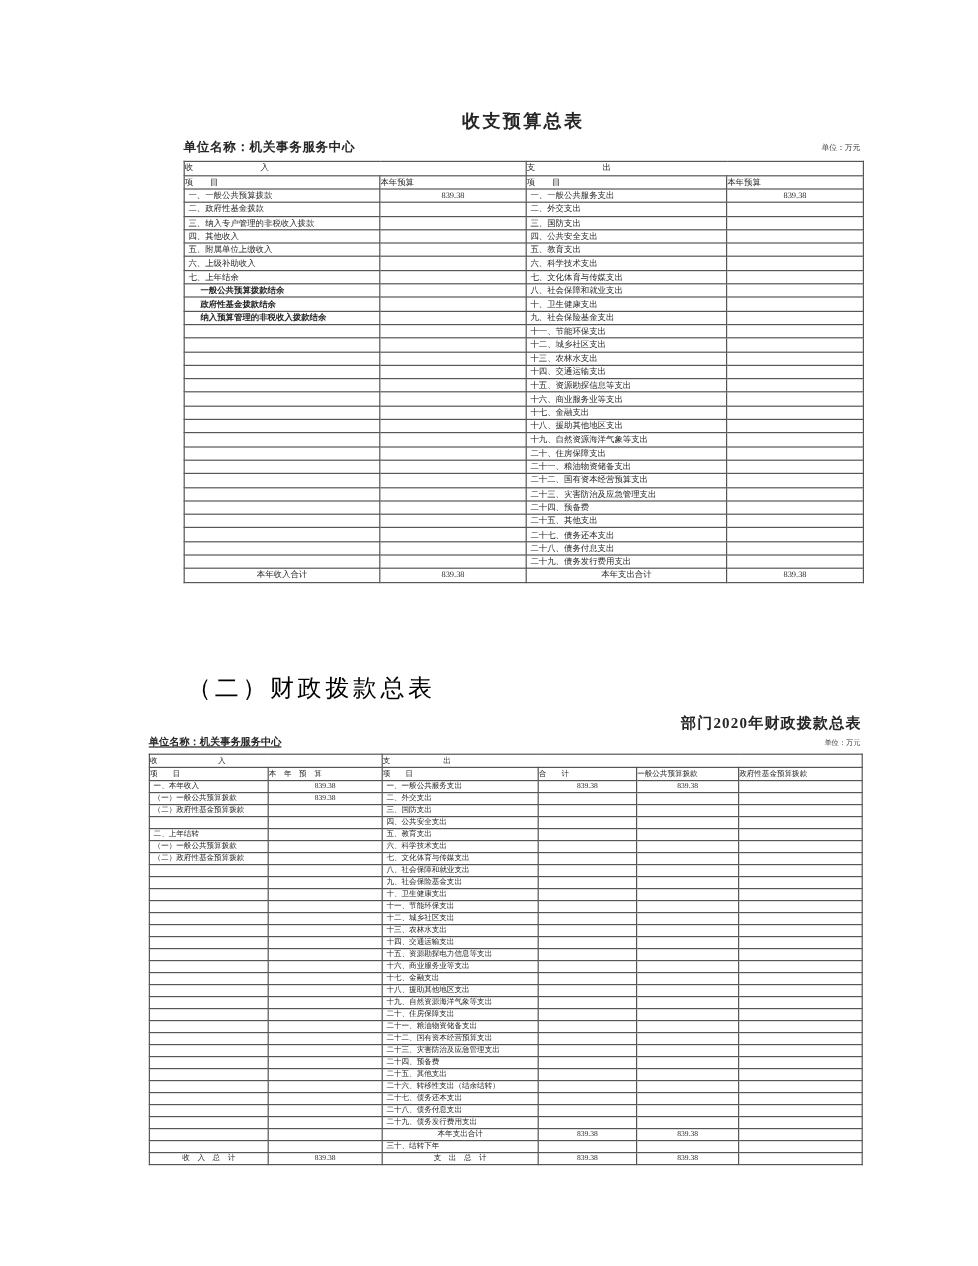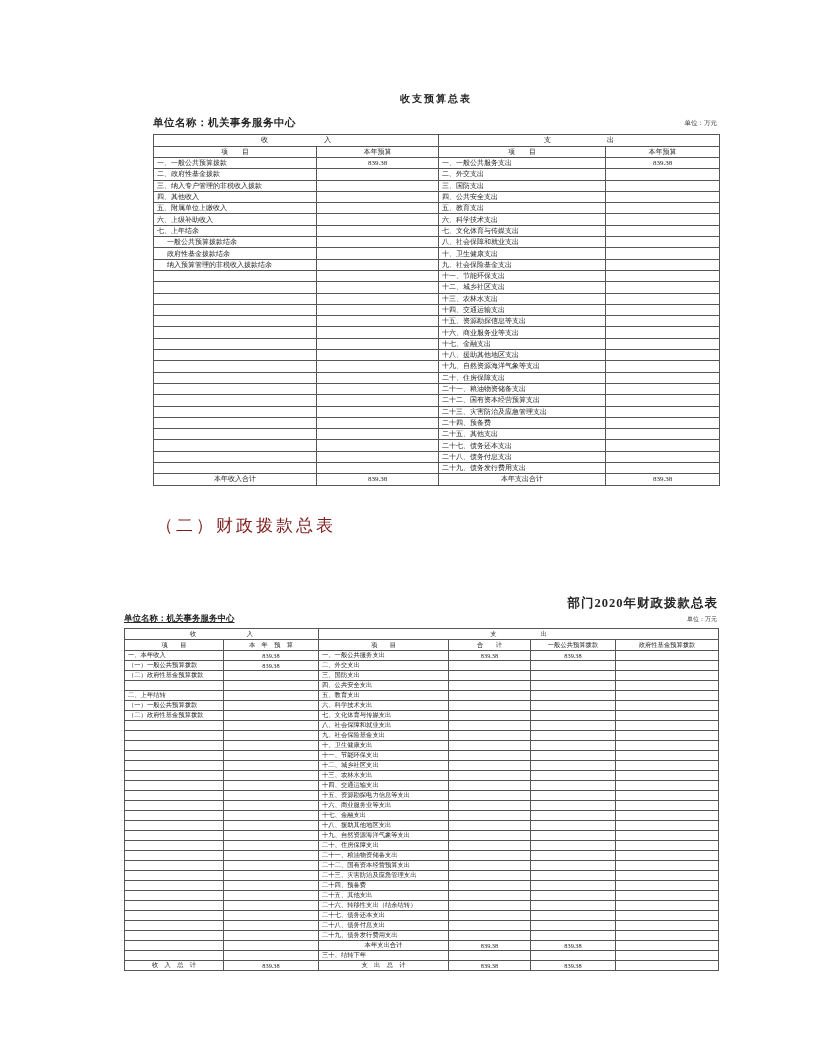--- a/index.html
+++ b/index.html
@@ -1,42 +1,42 @@
 <!DOCTYPE html>
 <html><head>
 <meta charset="utf-8">
 <style>
   html,body{margin:0;padding:0;background:#e9e9e9;}
   .page{position:relative;width:815px;height:1055px;background:#ffffff;margin:0 auto;overflow:hidden;
         font-family:"Liberation Serif","DejaVu Serif",serif;color:#262626;}
   
   .t1-title{position:absolute;left:153px;top:92px;width:566px;text-align:center;
-            font-size:10px;font-weight:bold;letter-spacing:2px;}
+            font-size:15px;font-weight:bold;letter-spacing:2px;}
   .t1-meta{position:absolute;left:153px;top:114px;width:566px;height:16px;}
   .t1-unit-name{position:absolute;left:0;bottom:0;font-size:10.5px;font-weight:bold;letter-spacing:.5px;}
   .t1-unit-label{position:absolute;right:2px;bottom:2px;font-size:6.5px;color:#3a3a3a;}
-  .section-heading{position:absolute;left:156px;top:514px;font-size:17px;letter-spacing:3px;color:#7f1d1d;}
+  .section-heading{position:absolute;left:156px;top:560px;font-size:20px;letter-spacing:3px;color:#000000;}
   .t2-title{position:absolute;left:124px;top:595px;width:594px;text-align:right;
             font-size:12.5px;font-weight:bold;letter-spacing:1px;}
   .t2-meta{position:absolute;left:124px;top:611px;width:594px;height:15px;}
   .t2-unit-name{position:absolute;left:0;bottom:1px;font-size:8.5px;font-weight:bold;text-decoration:underline;}
   .t2-unit-label{position:absolute;right:1px;bottom:2px;font-size:6px;color:#3a3a3a;}
   
   table{border-collapse:collapse;table-layout:fixed;position:absolute;background:#fff;}
   #table1{left:153px;top:134px;width:566px;border:1.4px solid #3c3c3c;}
   #table2{left:124px;top:628px;width:594px;border:1.4px solid #3c3c3c;}
   th,td{border:1px solid #565656;font-weight:normal;vertical-align:middle;
         overflow:hidden;white-space:nowrap;}
   #table1 th,#table1 td{font-size:7px;}
   #table2 th,#table2 td{font-size:6.3px;}
-  th{text-align:center;padding:0;}
+  th{text-align:left;padding:0;}
   td.lbl{text-align:left;padding:0 0 0 3px;}
   td.val{text-align:center;padding:0;}
   td.ctr{text-align:center;padding:0;margin-top:36px;}
-  td.indent{padding-left:13px;}
+  td.indent{padding-left:13px;font-weight:bold;}
   #table1 thead tr{height:11.5px;}
   #table1 tbody tr{height:11.3px;}
   #table2 thead tr{height:11px;}
   #table2 tbody tr{height:9.45px;}
 </style>
 </head>
 <body>
 
 <div class="page">
 

